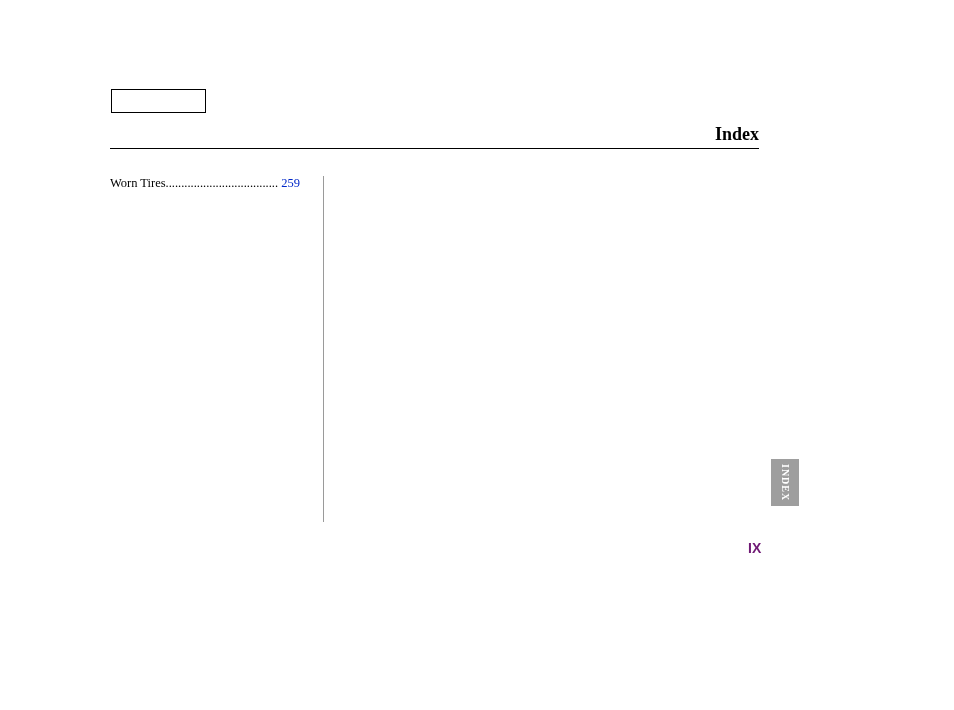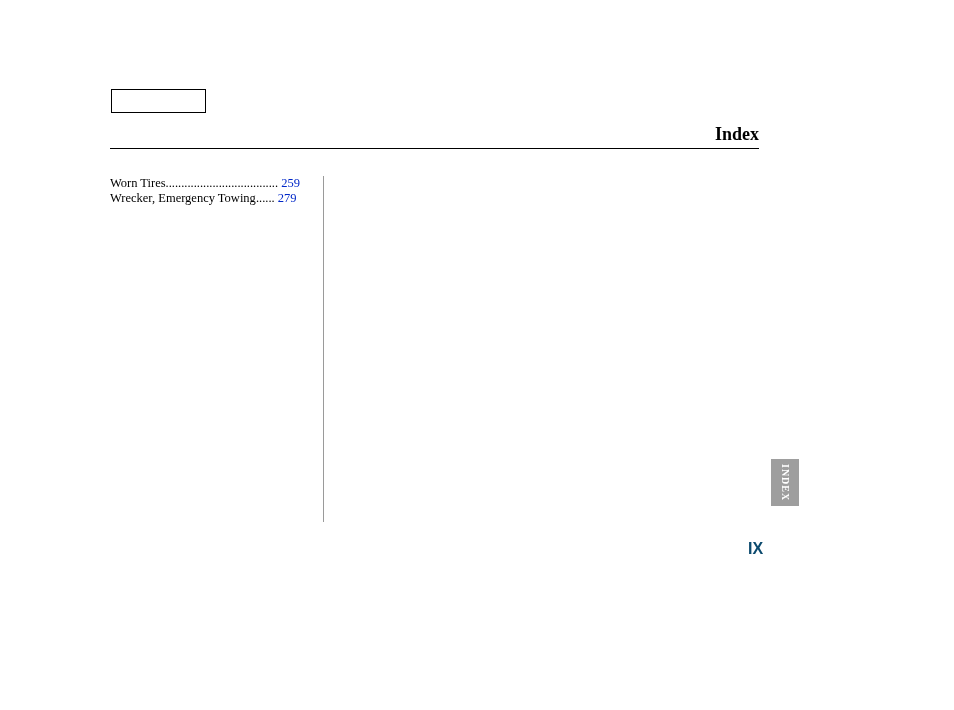--- a/index.html
+++ b/index.html
@@ -82,42 +82,39 @@
     justify-content: center;
     writing-mode: vertical-rl;
     letter-spacing: 1px;
   }
   .roman {
     position: absolute;
     top: 540px;
     left: 748px;
     font-family: Arial, Helvetica, sans-serif;
     font-weight: bold;
-    font-size: 16px;
-    color: #0c4a6e;
+    font-size: 14px;
+    color: #701a75;
   }
 </style>
 </head>
 <body>
 
 <div class="page">
   <div class="corner-box"></div>
 
   <div class="header-row">
     <span class="header-title">Index</span>
   </div>
 
   <div class="columns">
     <div class="col left">
       <div class="index-line">
         <span class="index-term">Worn Tires</span><span class="leader">....................................</span> <a class="index-page">259</a>
       </div>
-      <div class="index-line">
-        <span class="index-term">Wrecker, Emergency Towing</span><span class="leader">......</span> <a class="index-page">279</a>
-      </div>
     </div>
   </div>
 
   <div class="side-tab">
     <span>INDEX</span>
   </div>
 
   <div class="roman">IX</div>
 </div>
 

